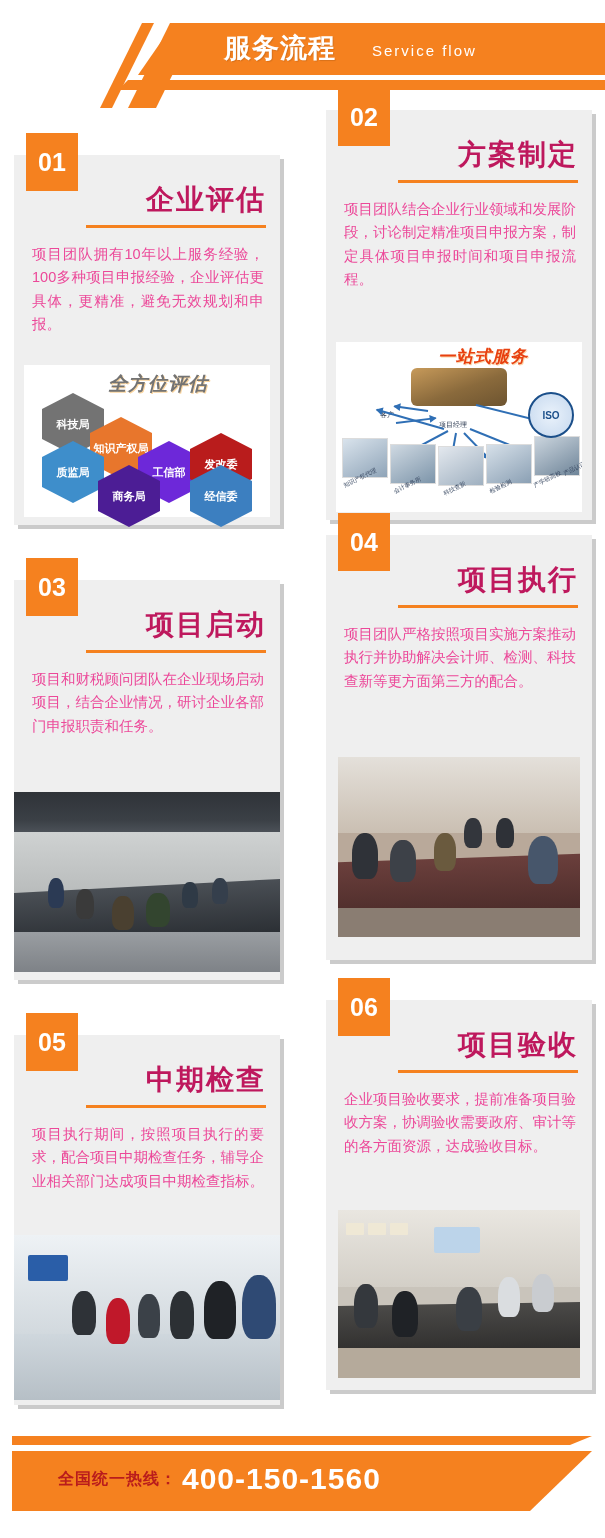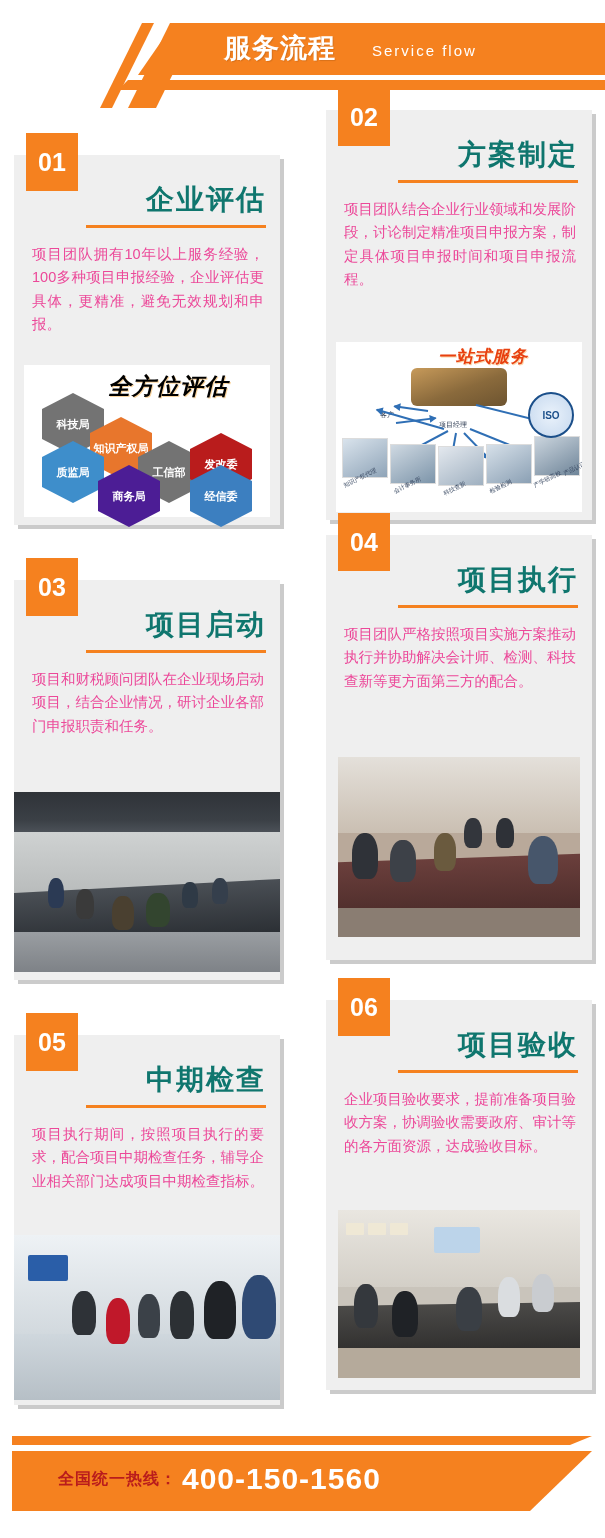--- a/index.html
+++ b/index.html
@@ -53,40 +53,40 @@
   .badge {
     position: absolute; left: 12px; top: -22px;
     width: 52px; height: 58px; background: #F5811F;
     color: #ffffff; font-size: 25px; font-weight: bold;
     display: flex; align-items: center; justify-content: center;
     z-index: 5;
   }
   .card-title {
     position: absolute; left: 0; right: 14px; top: 26px;
     text-align: right;
-    color: #0f766e; font-size: 28px; font-weight: bold; letter-spacing: 2px;
+    color: #be185d; font-size: 28px; font-weight: bold; letter-spacing: 2px;
   }
   .card-rule {
     position: absolute; right: 14px; top: 70px; width: 180px; height: 3px;
     background: #F5811F;
   }
   .card-text {
     position: absolute; left: 18px; right: 16px; top: 88px;
     color: #ec4899; font-size: 14.5px; line-height: 1.62;
     text-align: justify;
   }
 
   
   .hexwrap {
     position: absolute; left: 10px; right: 10px; bottom: 8px; height: 152px;
     background: #ffffff;
   }
   .hexwrap .hex-title {
     position: absolute; left: 84px; top: 6px;
-    font-size: 23px; font-weight: bold; color: #000000;
+    font-size: 19px; font-weight: bold; color: #737373;
     letter-spacing: 1px;
     text-shadow: 1px 1px 0 #FBD6A0;
     font-style: italic;
   }
   .hex {
     position: absolute; width: 62px; height: 62px;
     clip-path: polygon(50% 0, 100% 26%, 100% 74%, 50% 100%, 0 74%, 0 26%);
     display: flex; align-items: center; justify-content: center;
     color: #ffffff; font-size: 11px; font-weight: bold; line-height: 1.15;
     text-align: center;
@@ -167,21 +167,21 @@
     <div class="hex-title">全方位评估</div>
     <div class="hex" style="left:18px; top:28px; background:#737373;">
       <span>科技局</span>
     </div>
     <div class="hex" style="left:66px; top:52px; background:#E8762C;">
       <span>知识产权局</span>
     </div>
     <div class="hex" style="left:18px; top:76px; background:#3E8ECB;">
       <span>质监局</span>
     </div>
-    <div class="hex" style="left:114px; top:76px; background:#737373;">
+    <div class="hex" style="left:114px; top:76px; background:#6d28d9;">
       <span>工信部</span>
     </div>
     <div class="hex" style="left:66px; top:100px; background:#4c1d95;margin-left:8px;">
       <span>商务局</span>
     </div>
     <div class="hex" style="left:166px; top:68px; background:#b91c1c;">
       <span>发改委</span>
     </div>
     <div class="hex" style="left:166px; top:100px; background:#3C7FC0;">
       <span>经信委</span>

